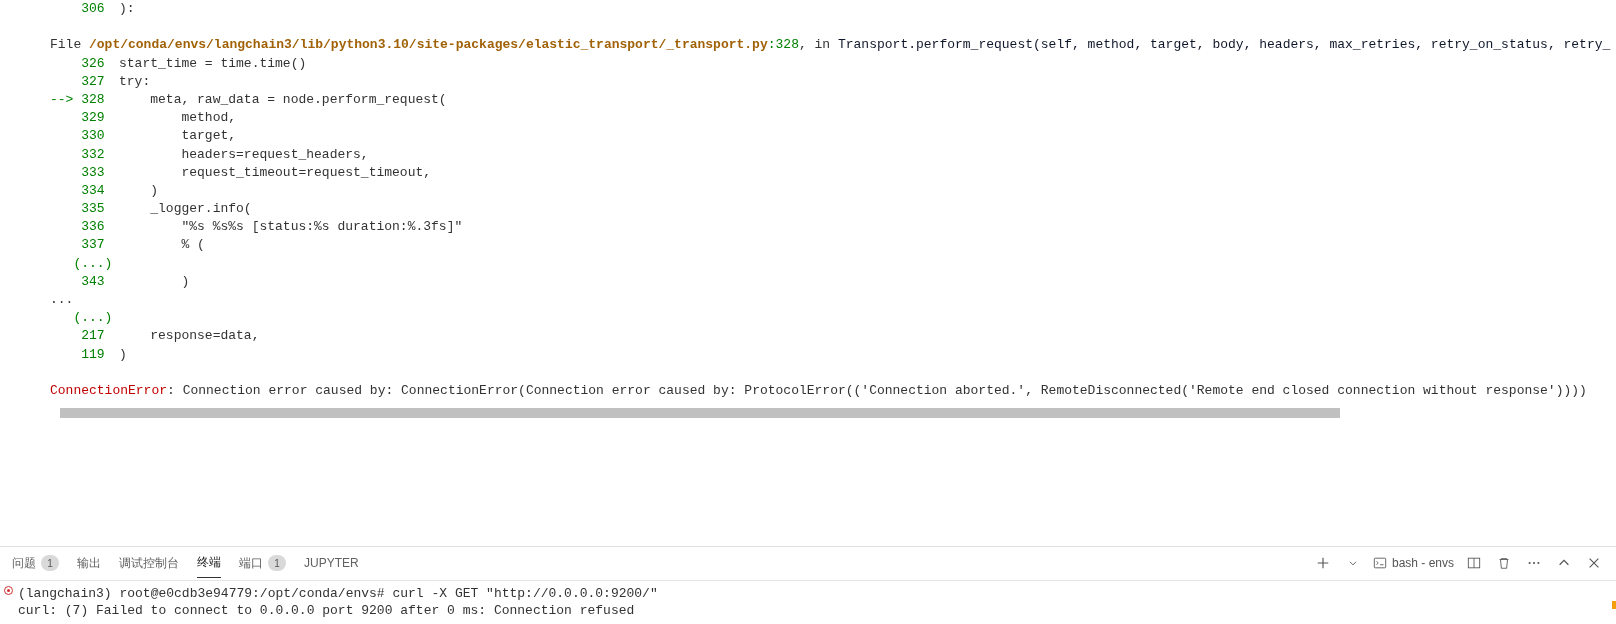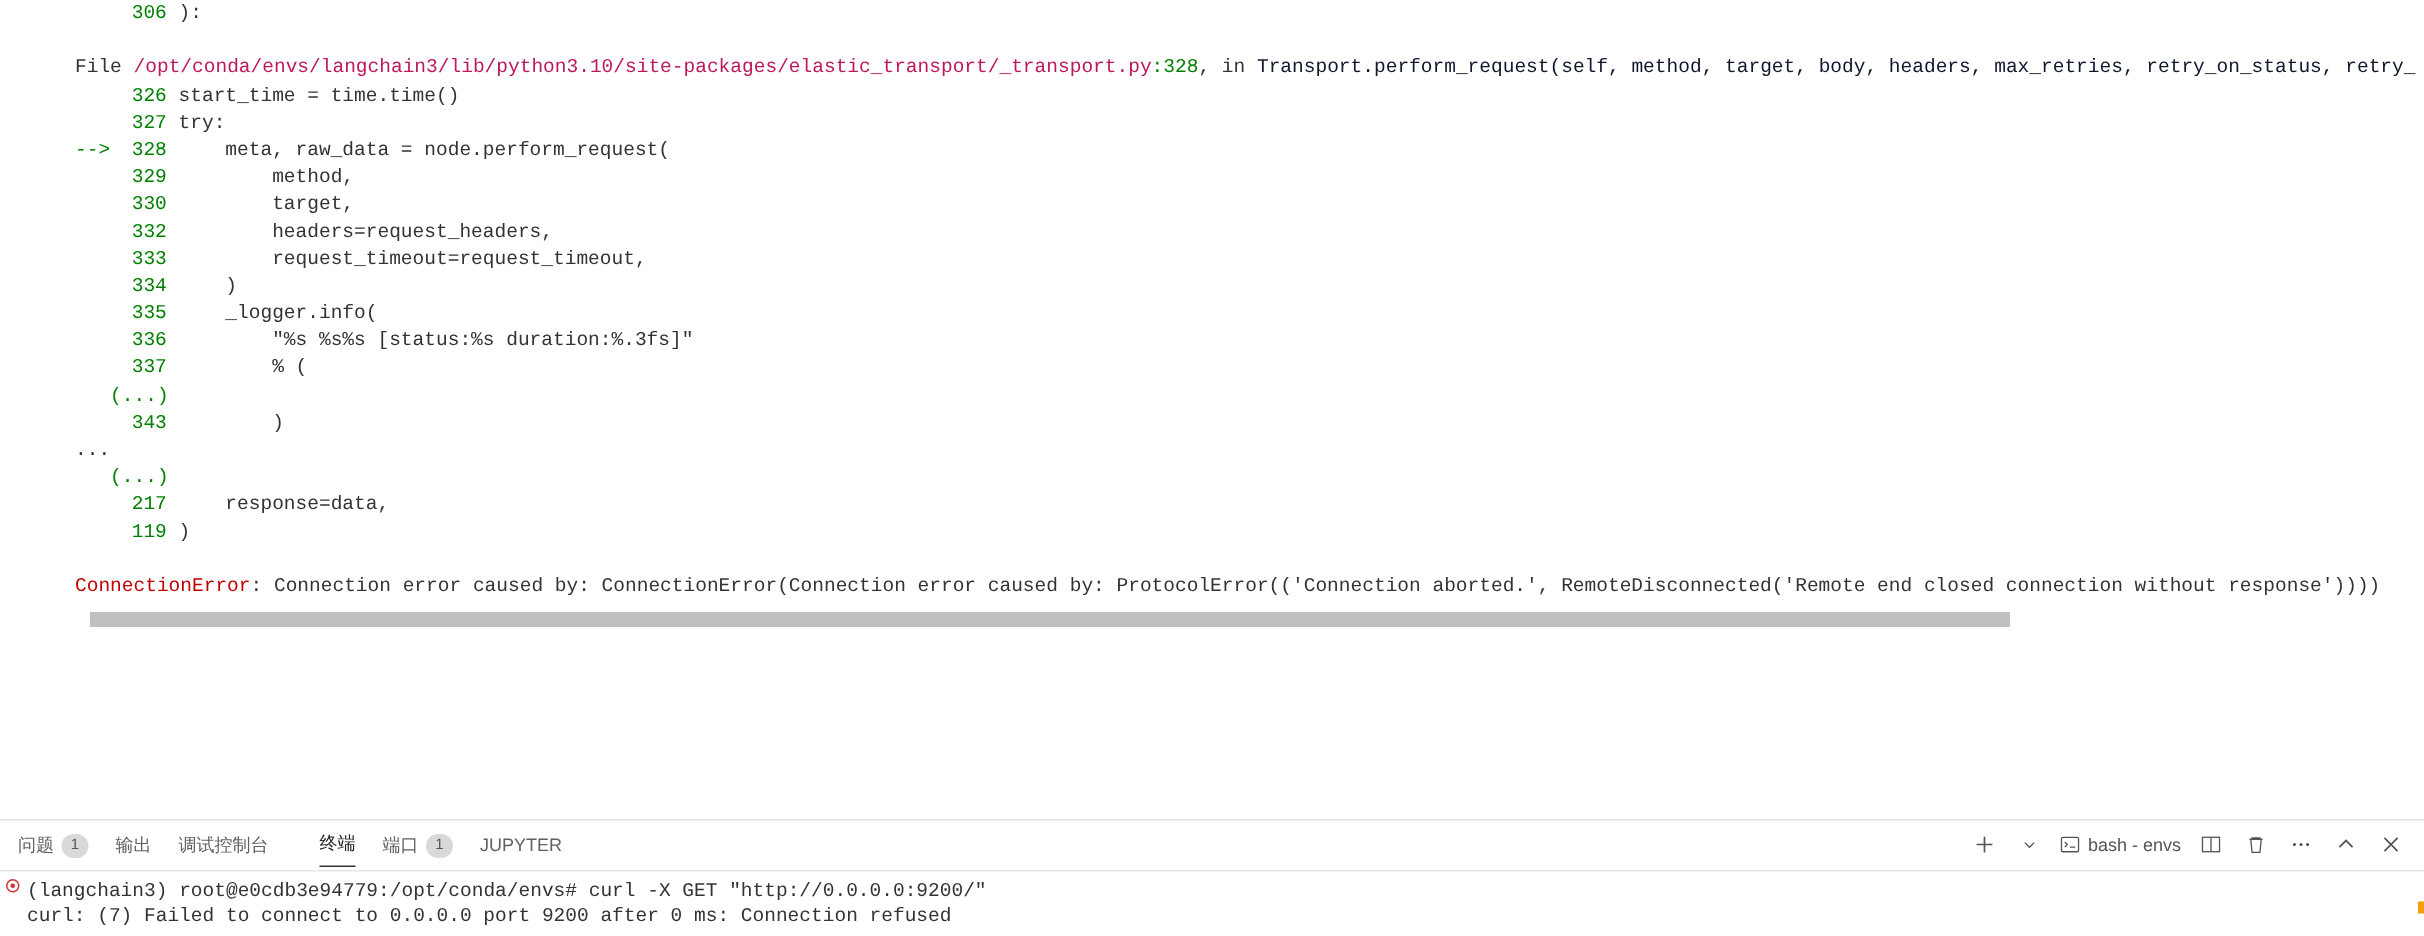--- a/index.html
+++ b/index.html
@@ -15,24 +15,24 @@
     flex-direction: column;
   }
   .output-area {
     flex: 1;
     overflow: hidden;
     padding: 0 0 0 50px;
     line-height: 1.4;
     position: relative;
   }
   .code-line { white-space: pre; }
-  .ln { color: #008000; display: inline-block; min-width: 30px; text-align: right; }
+  .ln { color: #008000; display: inline-block; min-width: 30px; }
   .ln-green { color: #008000; }
   .arrow { color: #008000; }
-  .path { color: #be185d; }
+  .path { color: #a16207; font-weight: bold; }
   .linenum { color: #008000; }
   .funcref { color: #0f172a; }
   .plain { color: #333; }
   .errname { color: #c00000; }
   .hscroll {
     height: 10px;
     background: #c0c0c0;
     margin: 8px 10px 0 10px;
     width: 1280px;
   }
@@ -45,28 +45,28 @@
     align-items: center;
     height: 34px;
     padding: 0 12px;
     border-bottom: 1px solid #e5e5e5;
     font-family: -apple-system, "Segoe UI", sans-serif;
     font-size: 12px;
     color: #555;
   }
   .tab {
     display: flex;
-    align-items: flex-end;
+    align-items: center;
     gap: 5px;
     margin-right: 18px;
     cursor: pointer;
     padding: 6px 0;
     color: #616161;
   }
-  .tab.active { color: #222; border-bottom: 1px solid #333; margin-left: 16px; }
+  .tab.active { color: #222; border-bottom: 1px solid #333; }
   .badge {
     background: #d9d9d9;
     color: #555;
     border-radius: 9px;
     min-width: 18px;
     height: 16px;
     display: inline-flex;
     align-items: center;
     justify-content: center;
     font-size: 10px;

